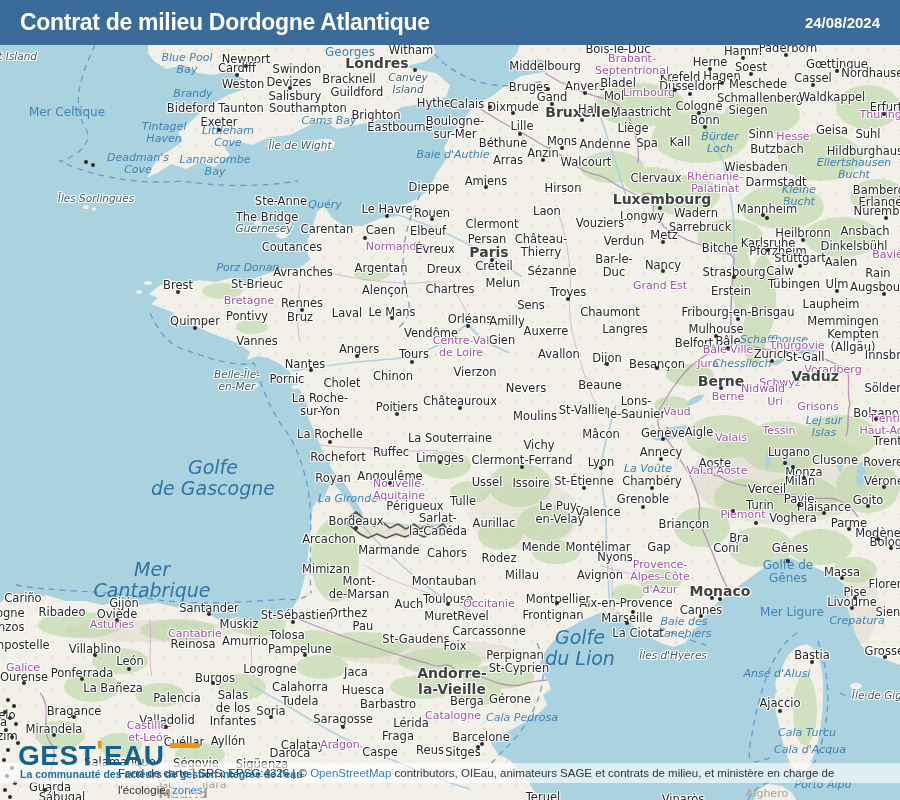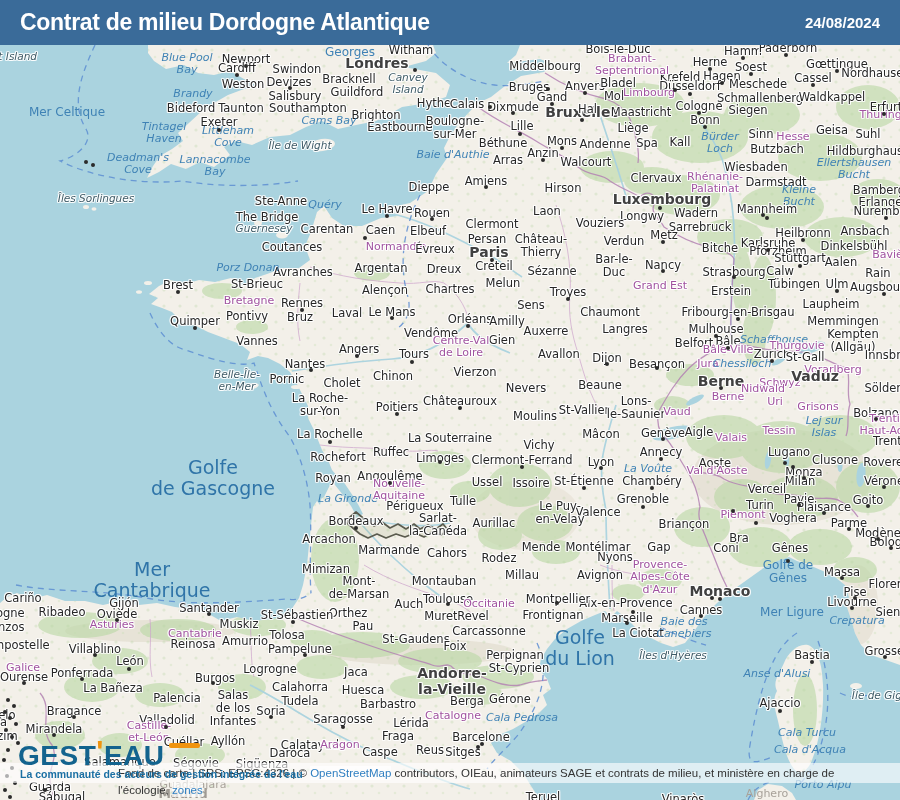--- a/index.html
+++ b/index.html
@@ -24,21 +24,21 @@
        text-align:center;line-height:1.12;font-family:"DejaVu Sans",sans-serif;
        pointer-events:none;
        text-shadow:1px 0 0 rgba(255,255,255,.85),-1px 0 0 rgba(255,255,255,.85),
        0 1px 0 rgba(255,255,255,.85),0 -1px 0 rgba(255,255,255,.85),
        1px 1px 0 rgba(255,255,255,.7),-1px -1px 0 rgba(255,255,255,.7),
        1px -1px 0 rgba(255,255,255,.7),-1px 1px 0 rgba(255,255,255,.7)}
   .lbl-c{font-size:11.5px;color:#262626}
   .lbl-cb{font-size:14px;font-weight:bold;color:#404040}
   .lbl-sea{font-size:11px;font-style:italic;color:var(--sea-label);text-shadow:none}
   .lbl-seaM{font-size:12px;color:var(--sea-label);text-shadow:none}
-  .lbl-seaL{font-size:19px;color:#2f74a8;text-shadow:none}
+  .lbl-seaL{font-size:19px;font-style:italic;color:#2f74a8;text-shadow:none}
   .lbl-reg{font-size:11px;color:var(--region-label)}
   .lbl-isl{font-size:10.5px;font-style:italic;color:#3d5a66}
   .lbl-gray{font-size:11px;color:#a8a29a;text-shadow:none}
   .lbl-grayb{font-size:12.5px;font-weight:bold;color:#9f9a93;text-shadow:none}
   .dot{position:absolute;width:4px;height:4px;border-radius:50%;background:#2b2b2b;
        transform:translate(-50%,-50%)}
   .attr-strip{position:absolute;left:0;top:763px;width:900px;height:20px;
        background:rgba(255,255,255,.62);z-index:60}
   .attribution{position:absolute;left:118px;top:765px;width:770px;z-index:61;
        font-size:11.5px;line-height:17px;color:var(--attr-text);

